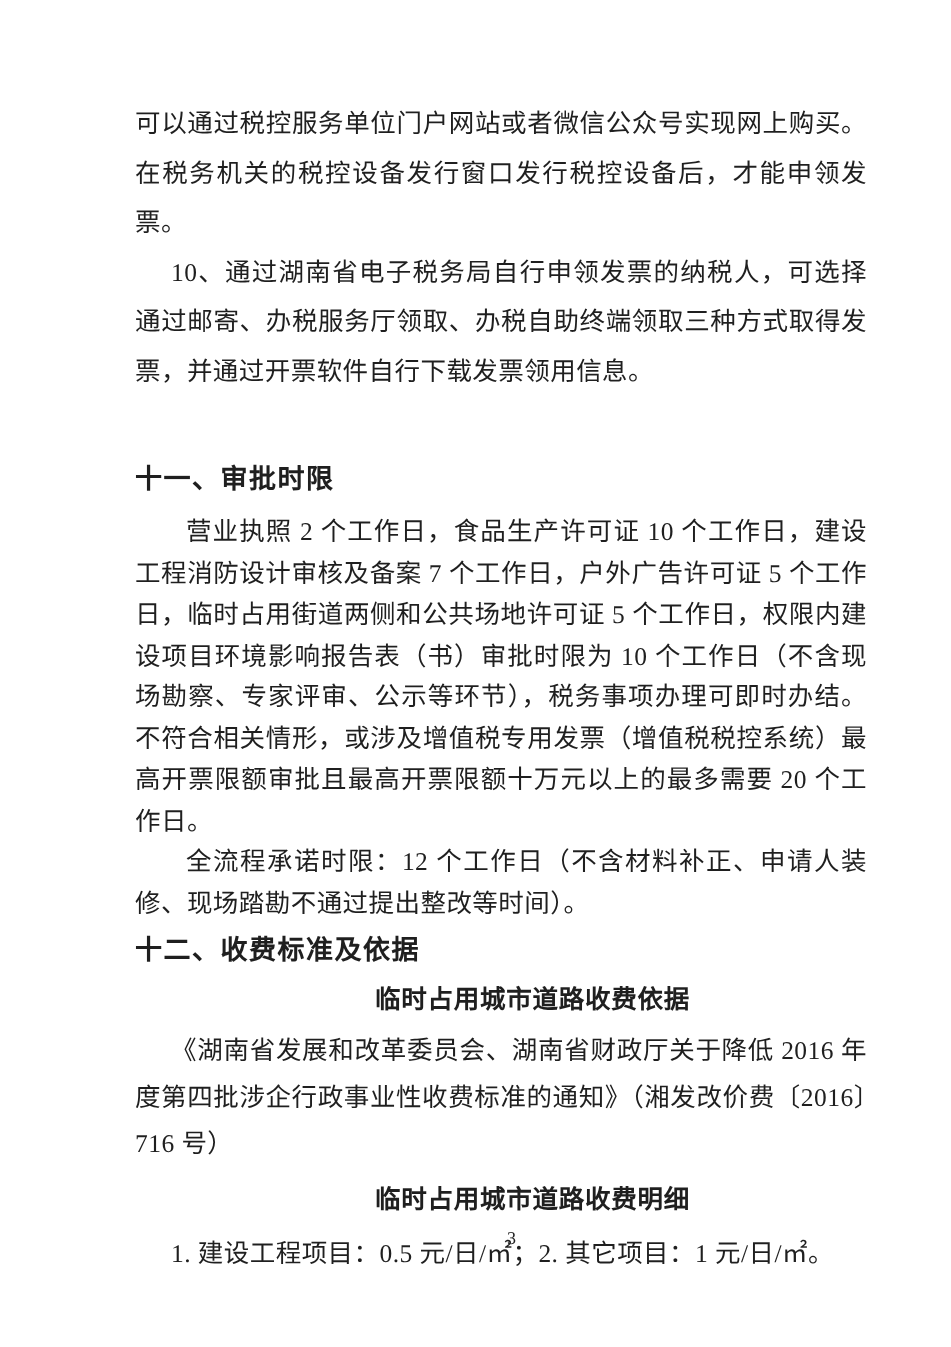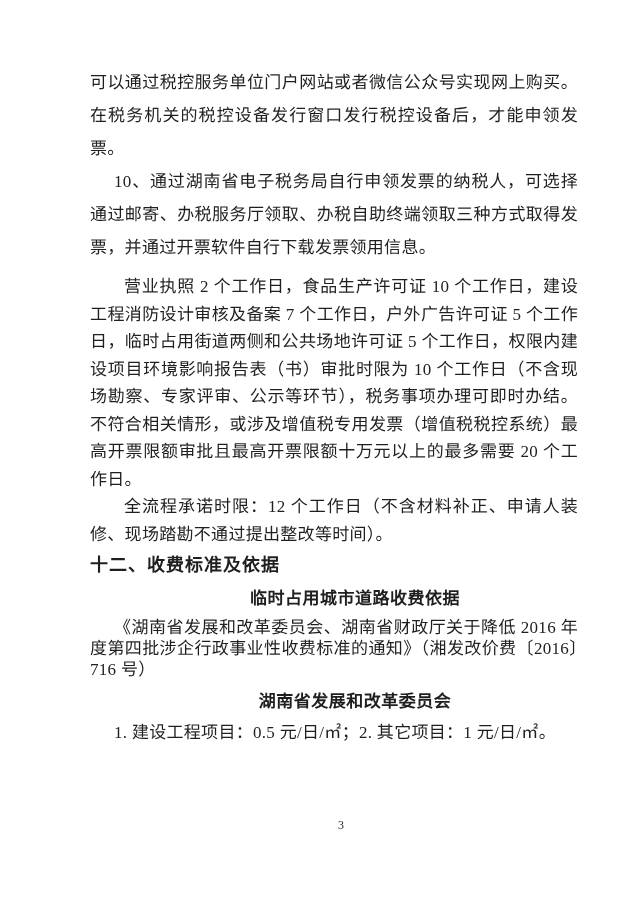--- a/index.html
+++ b/index.html
@@ -61,21 +61,21 @@
     font-size: 17px;
     font-weight: 700;
     line-height: 26px;
     text-indent: 42px;
     letter-spacing: 0.5px;
     text-align: center;
   }
   .sub1 { margin-top: 8px; }
   .sub2 { margin-top: 9px; }
 
-  .loose { line-height: 21px; font-family: Liberation Serif, serif; }
+  .loose { line-height: 31px; font-family: Liberation Serif, serif; }
   .fee-basis-body { margin-top: 5px; }
   .fee-detail-body { margin-top: 7px; }
 
   .page-number {
     position: absolute;
     top: 817px;
     left: 0;
     width: 634px;
     text-align: center;
     font-size: 12px;
@@ -86,31 +86,32 @@
 </head>
 <body>
 
 <div class="page">
   <div class="content">
 
     <p class="body-text intro-continuation">可以通过税控服务单位门户网站或者微信公众号实现网上购买。在税务机关的税控设备发行窗口发行税控设备后，才能申领发票。</p>
 
     <p class="body-text indent-num">10、通过湖南省电子税务局自行申领发票的纳税人，可选择通过邮寄、办税服务厅领取、办税自助终端领取三种方式取得发票，并通过开票软件自行下载发票领用信息。</p>
 
+    <h2 class="sec-heading h11">十一、审批时限</h2>
 
     <p class="body-text tight indent-2em s11p1">营业执照 2 个工作日，食品生产许可证 10 个工作日，建设工程消防设计审核及备案 7 个工作日，户外广告许可证 5 个工作日，临时占用街道两侧和公共场地许可证 5 个工作日，权限内建设项目环境影响报告表（书）审批时限为 10 个工作日（不含现场勘察、专家评审、公示等环节），税务事项办理可即时办结。不符合相关情形，或涉及增值税专用发票（增值税税控系统）最高开票限额审批且最高开票限额十万元以上的最多需要 20 个工作日。</p>
 
     <p class="body-text tight indent-2em">全流程承诺时限：12 个工作日（不含材料补正、申请人装修、现场踏勘不通过提出整改等时间）。</p>
 
     <h2 class="sec-heading h12">十二、收费标准及依据</h2>
 
     <h3 class="sub-heading sub1">临时占用城市道路收费依据</h3>
 
     <p class="body-text loose indent-num fee-basis-body">《湖南省发展和改革委员会、湖南省财政厅关于降低 2016 年度第四批涉企行政事业性收费标准的通知》（湘发改价费〔2016〕716 号）</p>
 
-    <h3 class="sub-heading sub2">湖南省发展和改革委员会</h3>
+    <h3 class="sub-heading sub2">临时占用城市道路收费明细</h3>
 
     <p class="body-text loose indent-num fee-detail-body">1. 建设工程项目：0.5 元/日/㎡；2. 其它项目：1 元/日/㎡。</p>
 
   </div>
 
   <div class="page-number">3</div>
 </div>
 
 </body></html>

